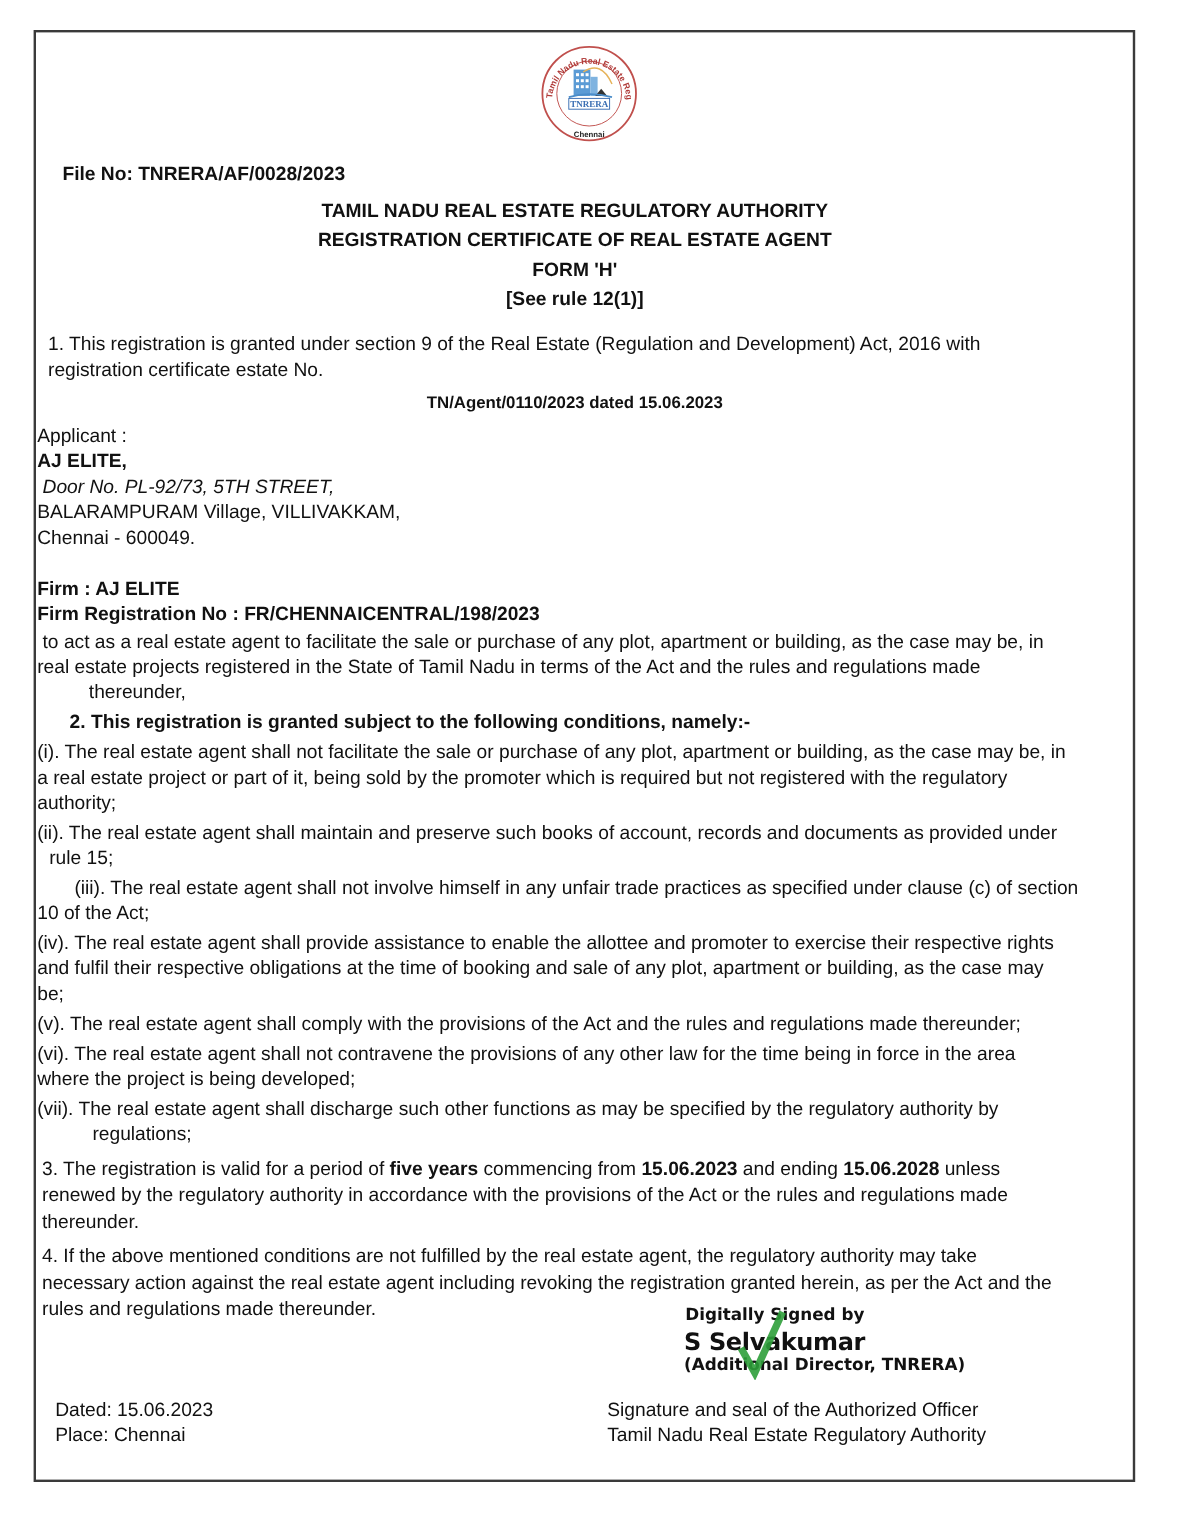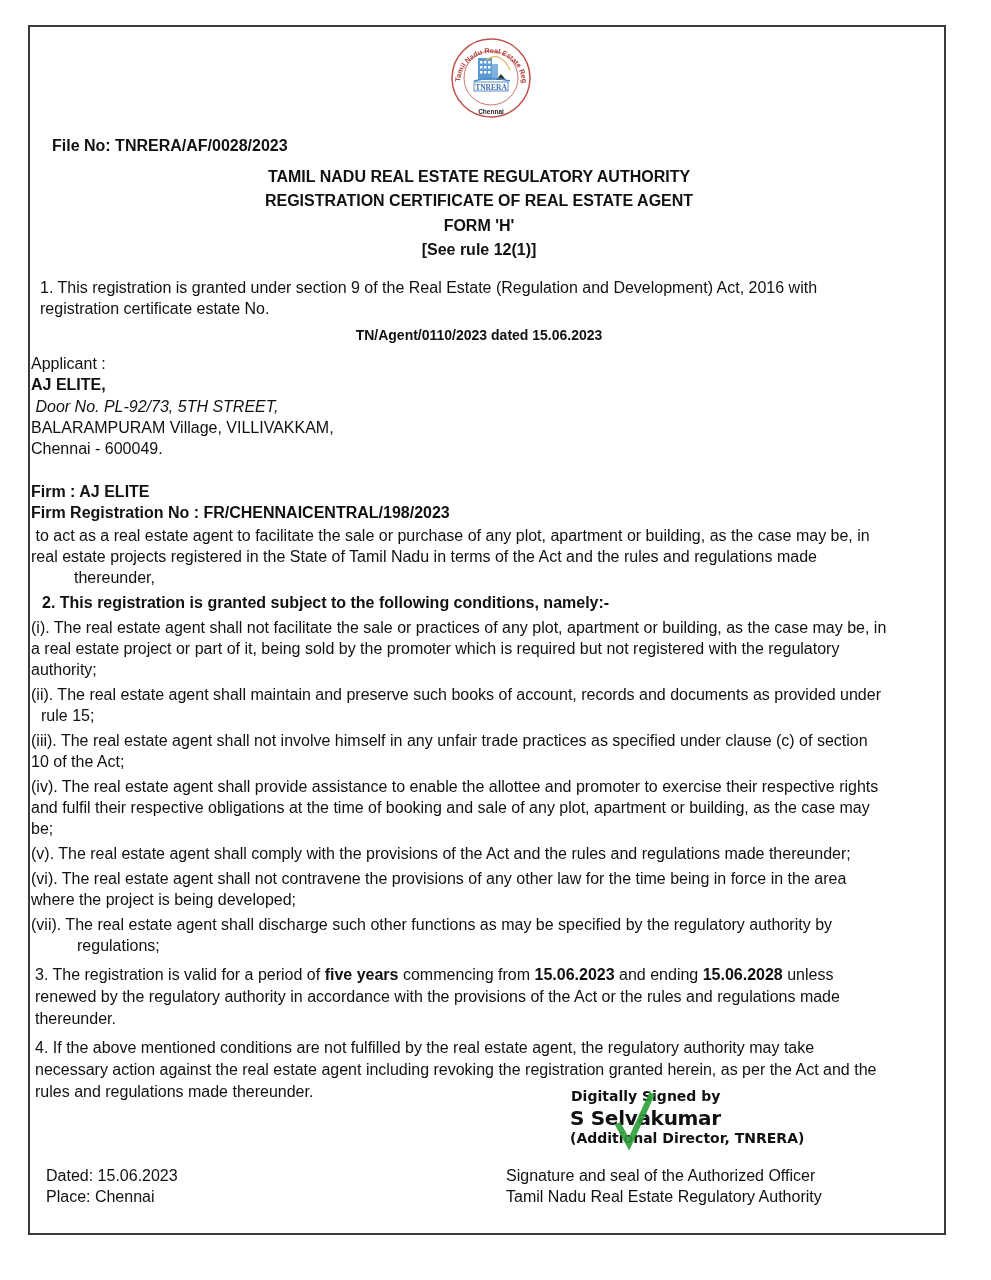--- a/index.html
+++ b/index.html
@@ -70,33 +70,33 @@
 <div class="abs p16" style="left:31px; top:396px; white-space:pre;font-style:italic;"> Door No. PL-92/73, 5TH STREET,</div>
 <div class="abs p16" style="left:31px; top:417px;">BALARAMPURAM Village, VILLIVAKKAM,</div>
 <div class="abs p16" style="left:31px; top:438px;">Chennai - 600049.</div>
 
 <div class="abs p16 b" style="left:31px; top:481px;">Firm : AJ ELITE</div>
 <div class="abs p16 b" style="left:31px; top:502px;">Firm Registration No : FR/CHENNAICENTRAL/198/2023</div>
 <div class="abs p16" style="left:31px; top:525px; white-space:pre;"> to act as a real estate agent to facilitate the sale or purchase of any plot, apartment or building, as the case may be, in</div>
 <div class="abs p16" style="left:31px; top:546px;">real estate projects registered in the State of Tamil Nadu in terms of the Act and the rules and regulations made</div>
 <div class="abs p16" style="left:31px; top:567px;margin-left:43px;">thereunder,</div>
 
-<div class="abs p16 b" style="left:31px; top:592px;padding-left:11px;">2. This registration is granted subject to the following conditions, namely:-</div>
+<div class="abs p16 b" style="left:47px; top:592px;padding-left:11px;">2. This registration is granted subject to the following conditions, namely:-</div>
 
 <div>
-  <div class="abs p16" style="left:31px; top:617px;">(i). The real estate agent shall not facilitate the sale or practices of any plot, apartment or building, as the case may be, in</div>
+  <div class="abs p16" style="left:31px; top:617px;">(i). The real estate agent shall not facilitate the sale or purchase of any plot, apartment or building, as the case may be, in</div>
   <div class="abs p16" style="left:31px; top:638px;">a real estate project or part of it, being sold by the promoter which is required but not registered with the regulatory</div>
   <div class="abs p16" style="left:31px; top:659px;">authority;</div>
 </div>
 <div>
   <div class="abs p16" style="left:31px; top:684px;">(ii). The real estate agent shall maintain and preserve such books of account, records and documents as provided under</div>
   <div class="abs p16" style="left:41px; top:705px;">rule 15;</div>
 </div>
 <div>
-  <div class="abs p16" style="left:31px; top:730px;">(iii). The real estate agent shall not involve himself in any unfair trade practices as specified under clause (c) of section</div>
+  <div class="abs p16" style="left:31px; top:730px;padding-left:31px;">(iii). The real estate agent shall not involve himself in any unfair trade practices as specified under clause (c) of section</div>
   <div class="abs p16" style="left:31px; top:751px;">10 of the Act;</div>
 </div>
 <div>
   <div class="abs p16" style="left:31px; top:776px;">(iv). The real estate agent shall provide assistance to enable the allottee and promoter to exercise their respective rights</div>
   <div class="abs p16" style="left:31px; top:797px;">and fulfil their respective obligations at the time of booking and sale of any plot, apartment or building, as the case may</div>
   <div class="abs p16" style="left:31px; top:818px;">be;</div>
 </div>
 <div>
   <div class="abs p16" style="left:31px; top:843px;">(v). The real estate agent shall comply with the provisions of the Act and the rules and regulations made thereunder;</div>
 </div>

